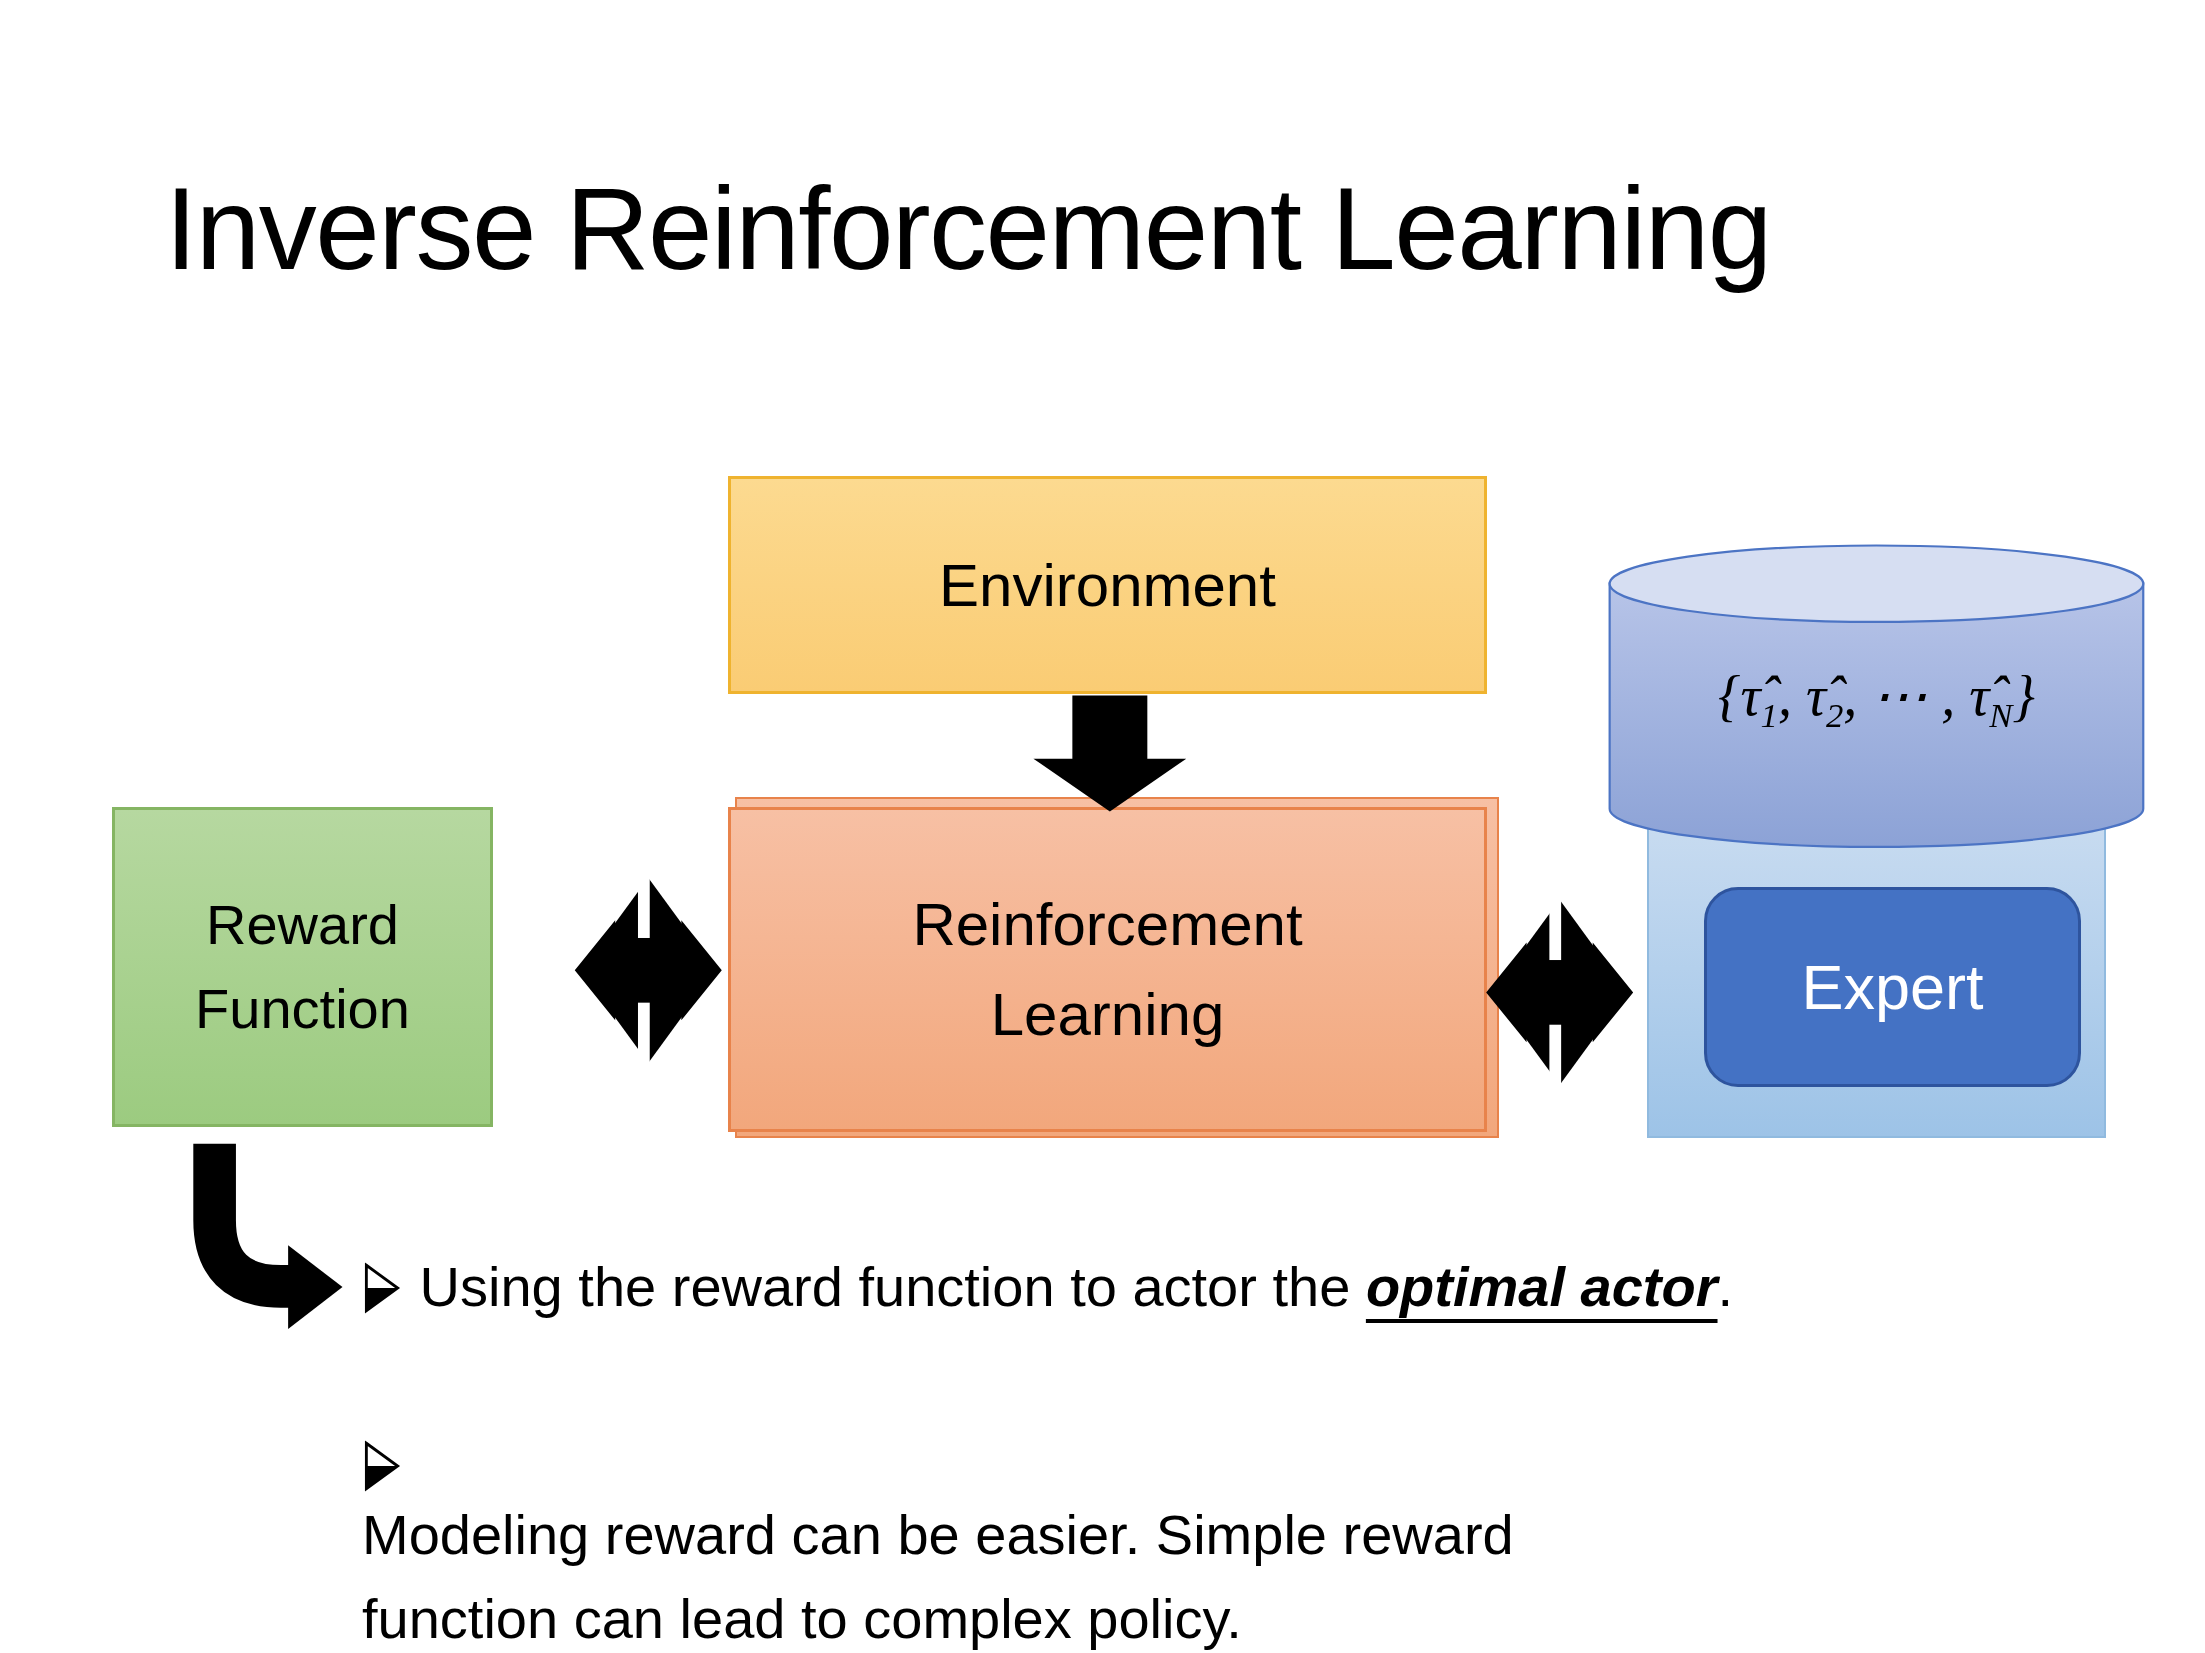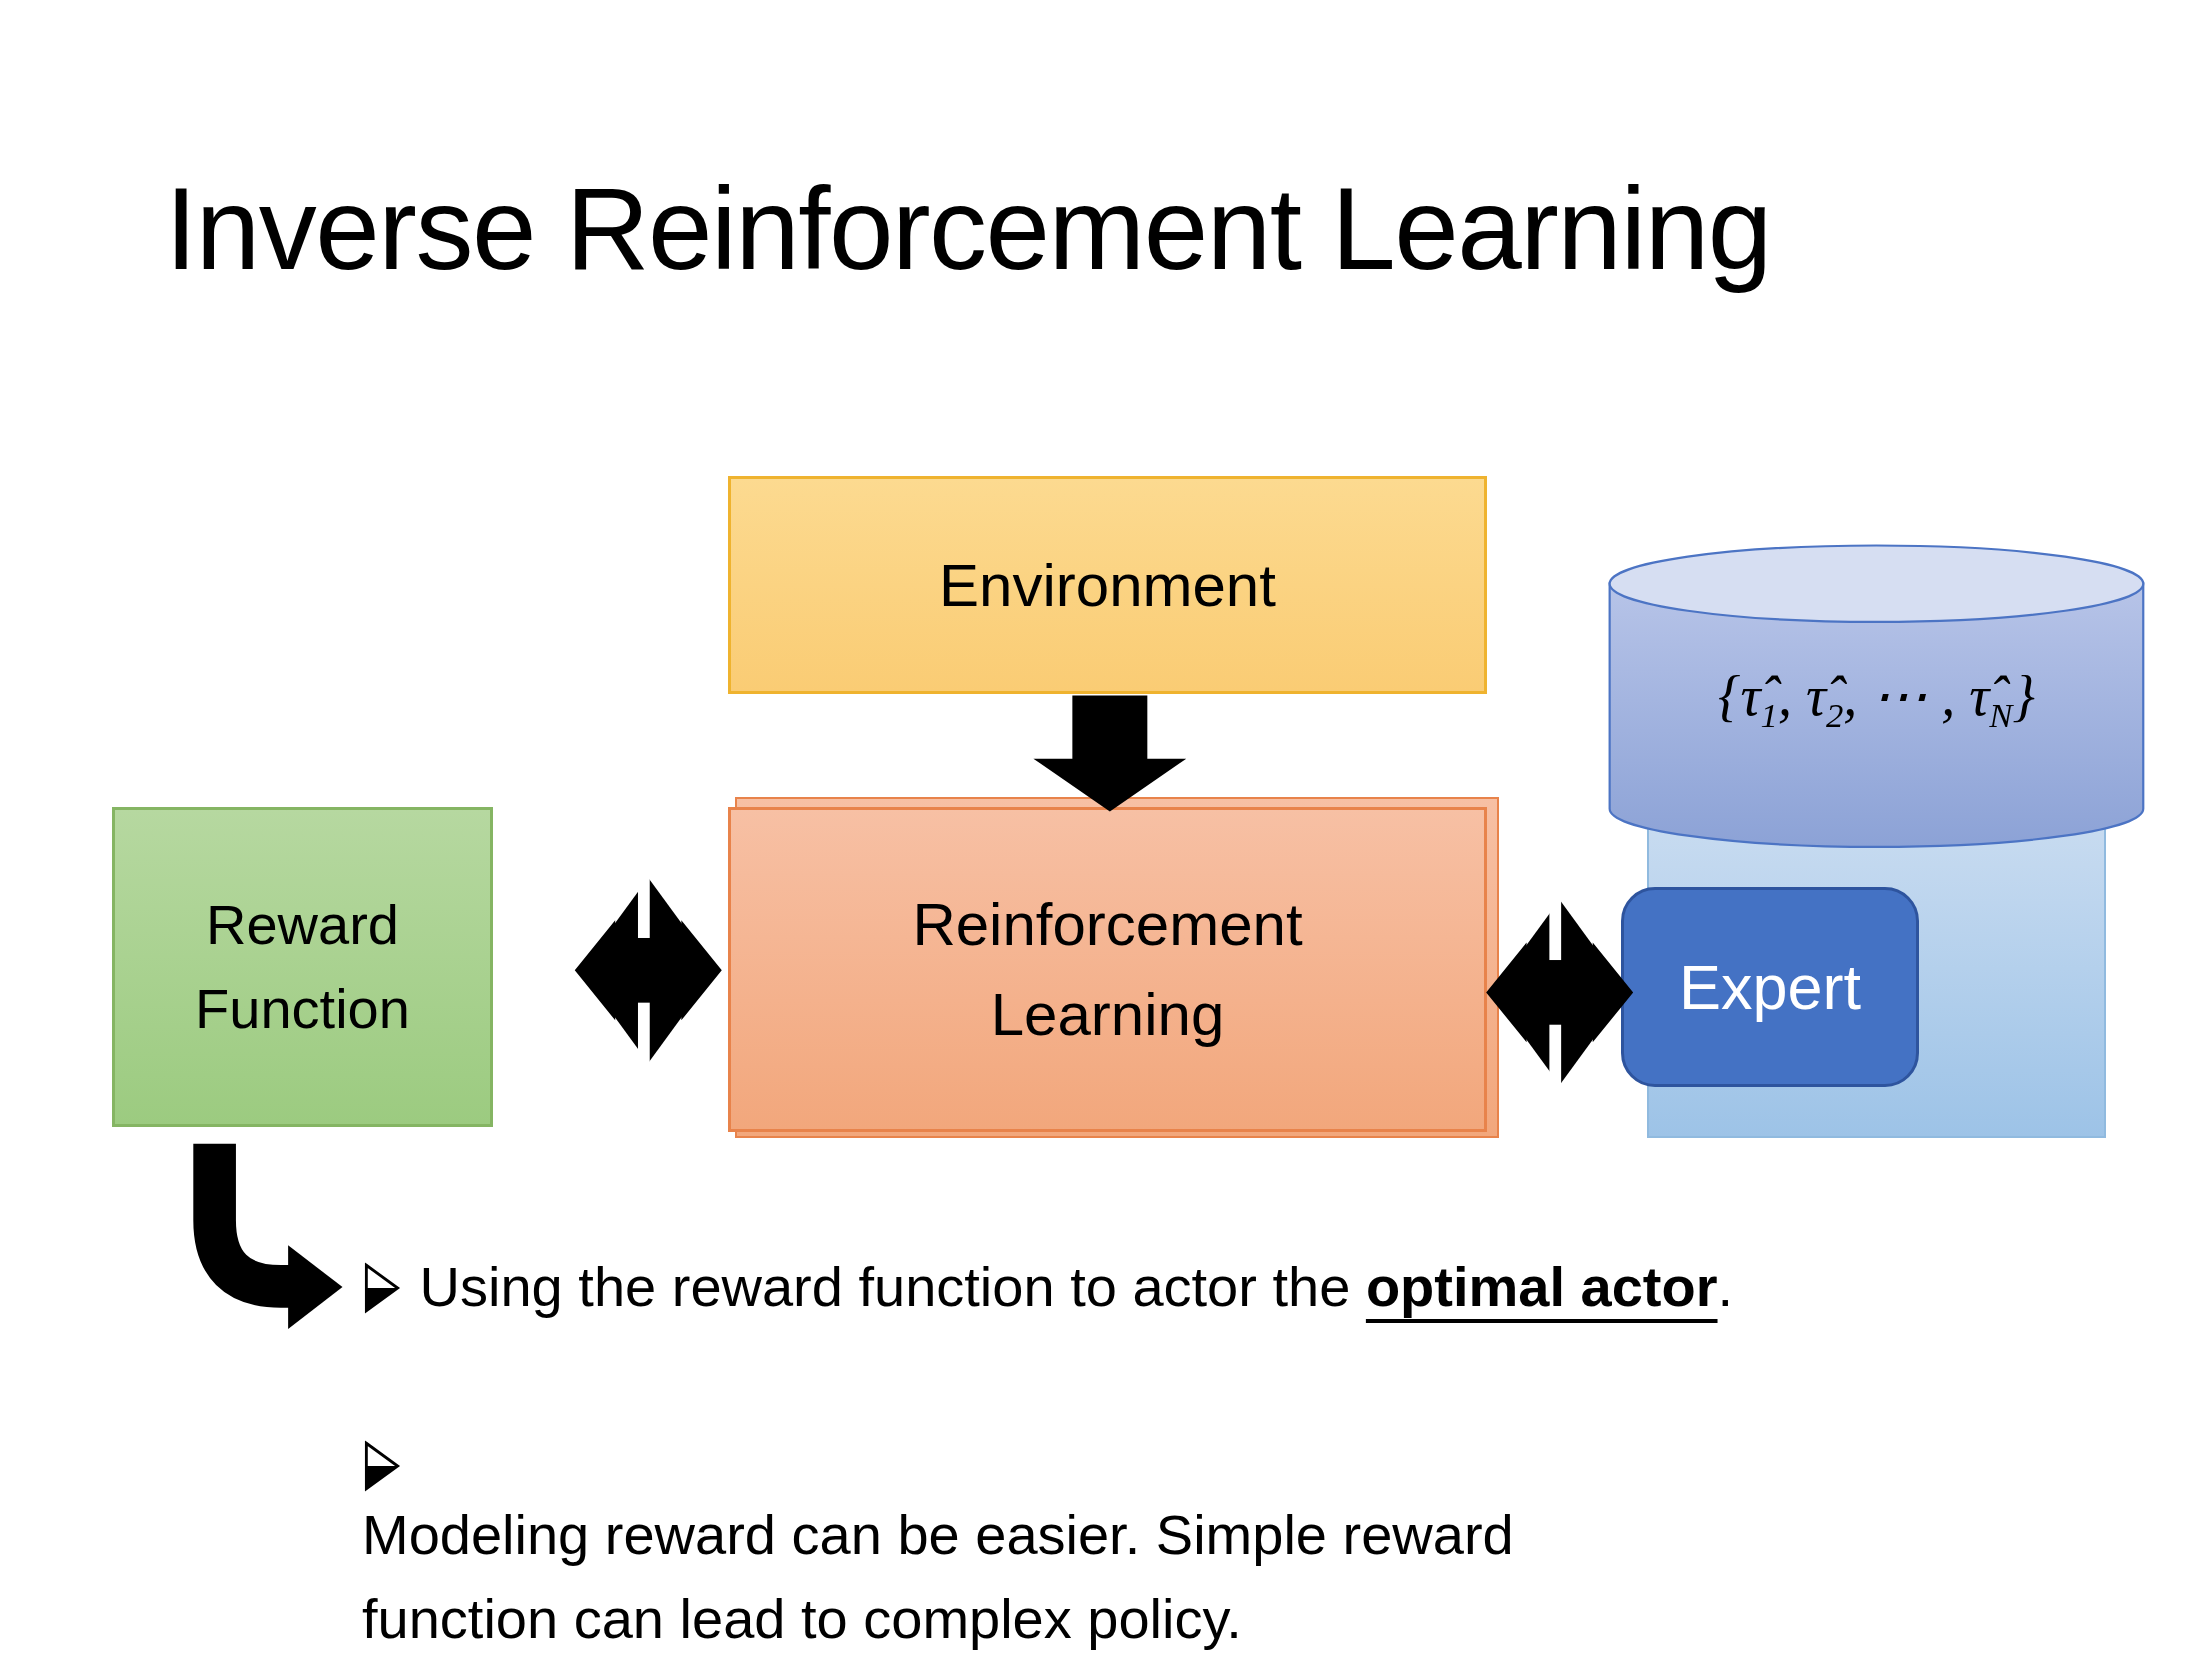--- a/index.html
+++ b/index.html
@@ -49,21 +49,21 @@
     background:linear-gradient(180deg,var(--rl_fill_top),var(--rl_fill_bottom));
     border:3.7px solid var(--rl_border);
     display:flex;align-items:center;justify-content:center;text-align:center;
   }
   .expert-container{
     left:1647px;top:798px;width:459px;height:340px;
     background:linear-gradient(180deg,var(--expert_container_fill_top),var(--expert_container_fill_bottom));
     border:2.9px solid var(--expert_container_border);
   }
   .expert{
-    left:1621px;top:887px;width:298px;height:200px;
+    left:1704px;top:887px;width:377px;height:200px;
     background:var(--expert_fill);
     border:3.7px solid var(--expert_border);
     border-radius:34px;
     color:var(--expert_text);font-size:63px;
   }
   svg.overlay{
     position:absolute;left:0;top:0;width:2205px;height:1654px;
     z-index:4;pointer-events:none;
   }
   .formula{
@@ -73,21 +73,21 @@
   }
   .formula sub{font-size:0.62em;line-height:0;}
   .bullet{
     position:absolute;left:362px;display:flex;align-items:flex-start;
     font-size:56px;line-height:1.5;z-index:6;
   }
   .b1{top:1245px;}
   .b2{top:1423px;flex-direction:column;}
   .bullet .marker{flex:0 0 auto;margin:16px 17.6px 0 0;}
   .emphasis{
-    font-weight:bold;
+    font-weight:bold;font-style:italic;
     text-decoration:underline;
     text-decoration-thickness:3.7px;
     text-underline-offset:13.2px;
   }
 </style>
 </head>
 <body>
 
 <div class="slide">
 

